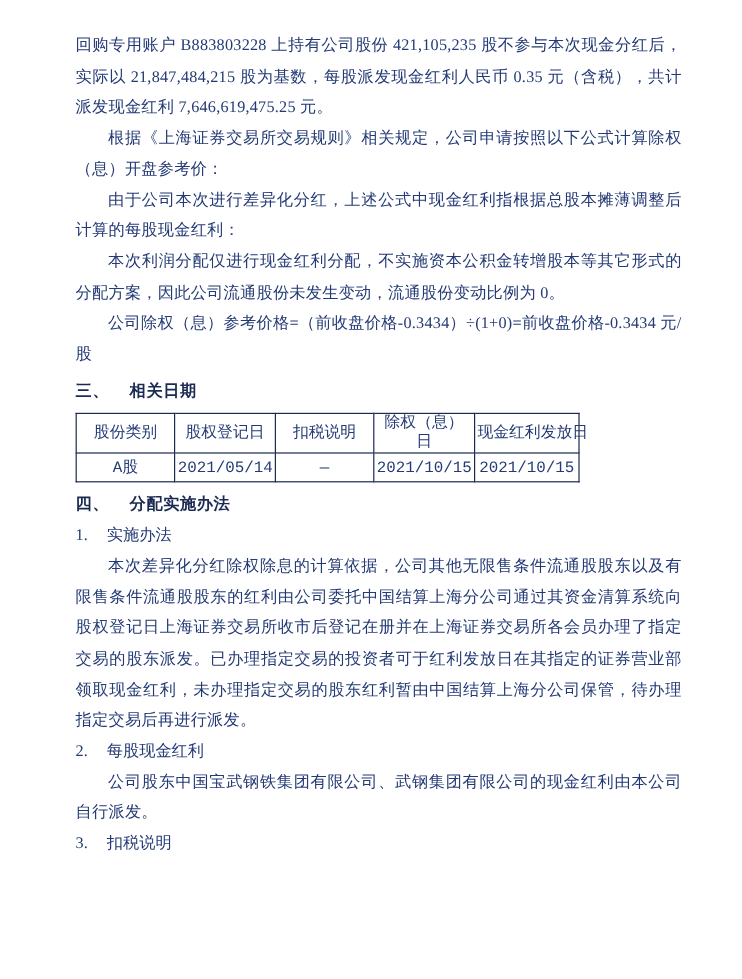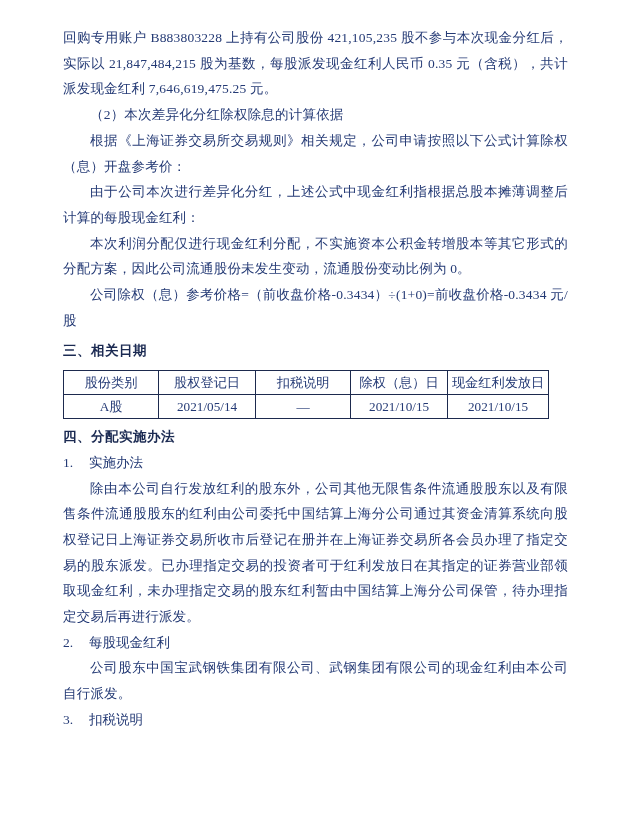--- a/index.html
+++ b/index.html
@@ -23,29 +23,30 @@
     letter-spacing:0.2px;
   }
   .indent { text-indent:2em; }
   .sec-heading {
     display:flex;
     font-weight:bold;
     color:#1b2a52;
     margin-top:5px;
     letter-spacing:0.5px;
   }
-  .sec-heading .sec-title { }
+  .sec-heading .sec-title { margin-left:17px; }
   .list-item { display:flex; }
   .list-item .item-num { width:26px; flex:0 0 26px; }
   .dates-table {
     border-collapse:collapse;
-    width:486px;
+    width:420px;
     table-layout:fixed;
     margin:6px 0 2px 0;
     color:#243a75;
+    font-family:Liberation Mono, monospace;
   }
   .dates-table td {
     border:1.5px solid #1d2a4e;
     text-align:center;
     vertical-align:middle;
     font-size:13.2px;
     height:23px;
     padding:0 2px;
     line-height:16px;
     word-break:keep-all;
@@ -56,21 +57,20 @@
   .dates-table col.c4 { width:20%; }
   .dates-table col.c5 { width:20.8%; }
 </style>
 </head>
 <body>
 
 <div class="page">
 
   <p class="para">回购专用账户 B883803228 上持有公司股份 421,105,235 股不参与本次现金分红后，实际以 21,847,484,215 股为基数，每股派发现金红利人民币 0.35 元（含税），共计派发现金红利 7,646,619,475.25 元。</p>
 
-  <p class="para indent">（2）本次差异化分红除权除息的计算依据</p>
 
   <p class="para indent">根据《上海证券交易所交易规则》相关规定，公司申请按照以下公式计算除权（息）开盘参考价：</p>
 
 
   <p class="para indent">由于公司本次进行差异化分红，上述公式中现金红利指根据总股本摊薄调整后计算的每股现金红利：</p>
 
 
   <p class="para indent">本次利润分配仅进行现金红利分配，不实施资本公积金转增股本等其它形式的分配方案，因此公司流通股份未发生变动，流通股份变动比例为 0。</p>
 
   <p class="para indent">公司除权（息）参考价格=（前收盘价格-0.3434）÷(1+0)=前收盘价格-0.3434 元/股</p>
@@ -109,21 +109,21 @@
   <div class="sec-heading">
     <span class="sec-num">四、</span>
     <span class="sec-title">分配实施办法</span>
   </div>
 
   <div class="list-item">
     <span class="item-num">1.</span>
     <span class="item-title">实施办法</span>
   </div>
 
-  <p class="para indent">除由本公司自行发放红利的股东外，公司其他无限售条件流通股股东以及有限售条件流通股股东的红利由公司委托中国结算上海分公司通过其资金清算系统向股权登记日上海证券交易所收市后登记在册并在上海证券交易所各会员办理了指定交易的股东派发。已办理指定交易的投资者可于红利发放日在其指定的证券营业部领取现金红利，未办理指定交易的股东红利暂由中国结算上海分公司保管，待办理指定交易后再进行派发。</p>
+  <p class="para indent">本次差异化分红除权除息的计算依据，公司其他无限售条件流通股股东以及有限售条件流通股股东的红利由公司委托中国结算上海分公司通过其资金清算系统向股权登记日上海证券交易所收市后登记在册并在上海证券交易所各会员办理了指定交易的股东派发。已办理指定交易的投资者可于红利发放日在其指定的证券营业部领取现金红利，未办理指定交易的股东红利暂由中国结算上海分公司保管，待办理指定交易后再进行派发。</p>
 
   <div class="list-item">
     <span class="item-num">2.</span>
     <span class="item-title">每股现金红利</span>
   </div>
 
   <p class="para indent">公司股东中国宝武钢铁集团有限公司、武钢集团有限公司的现金红利由本公司自行派发。</p>
 
   <div class="list-item">
     <span class="item-num">3.</span>

